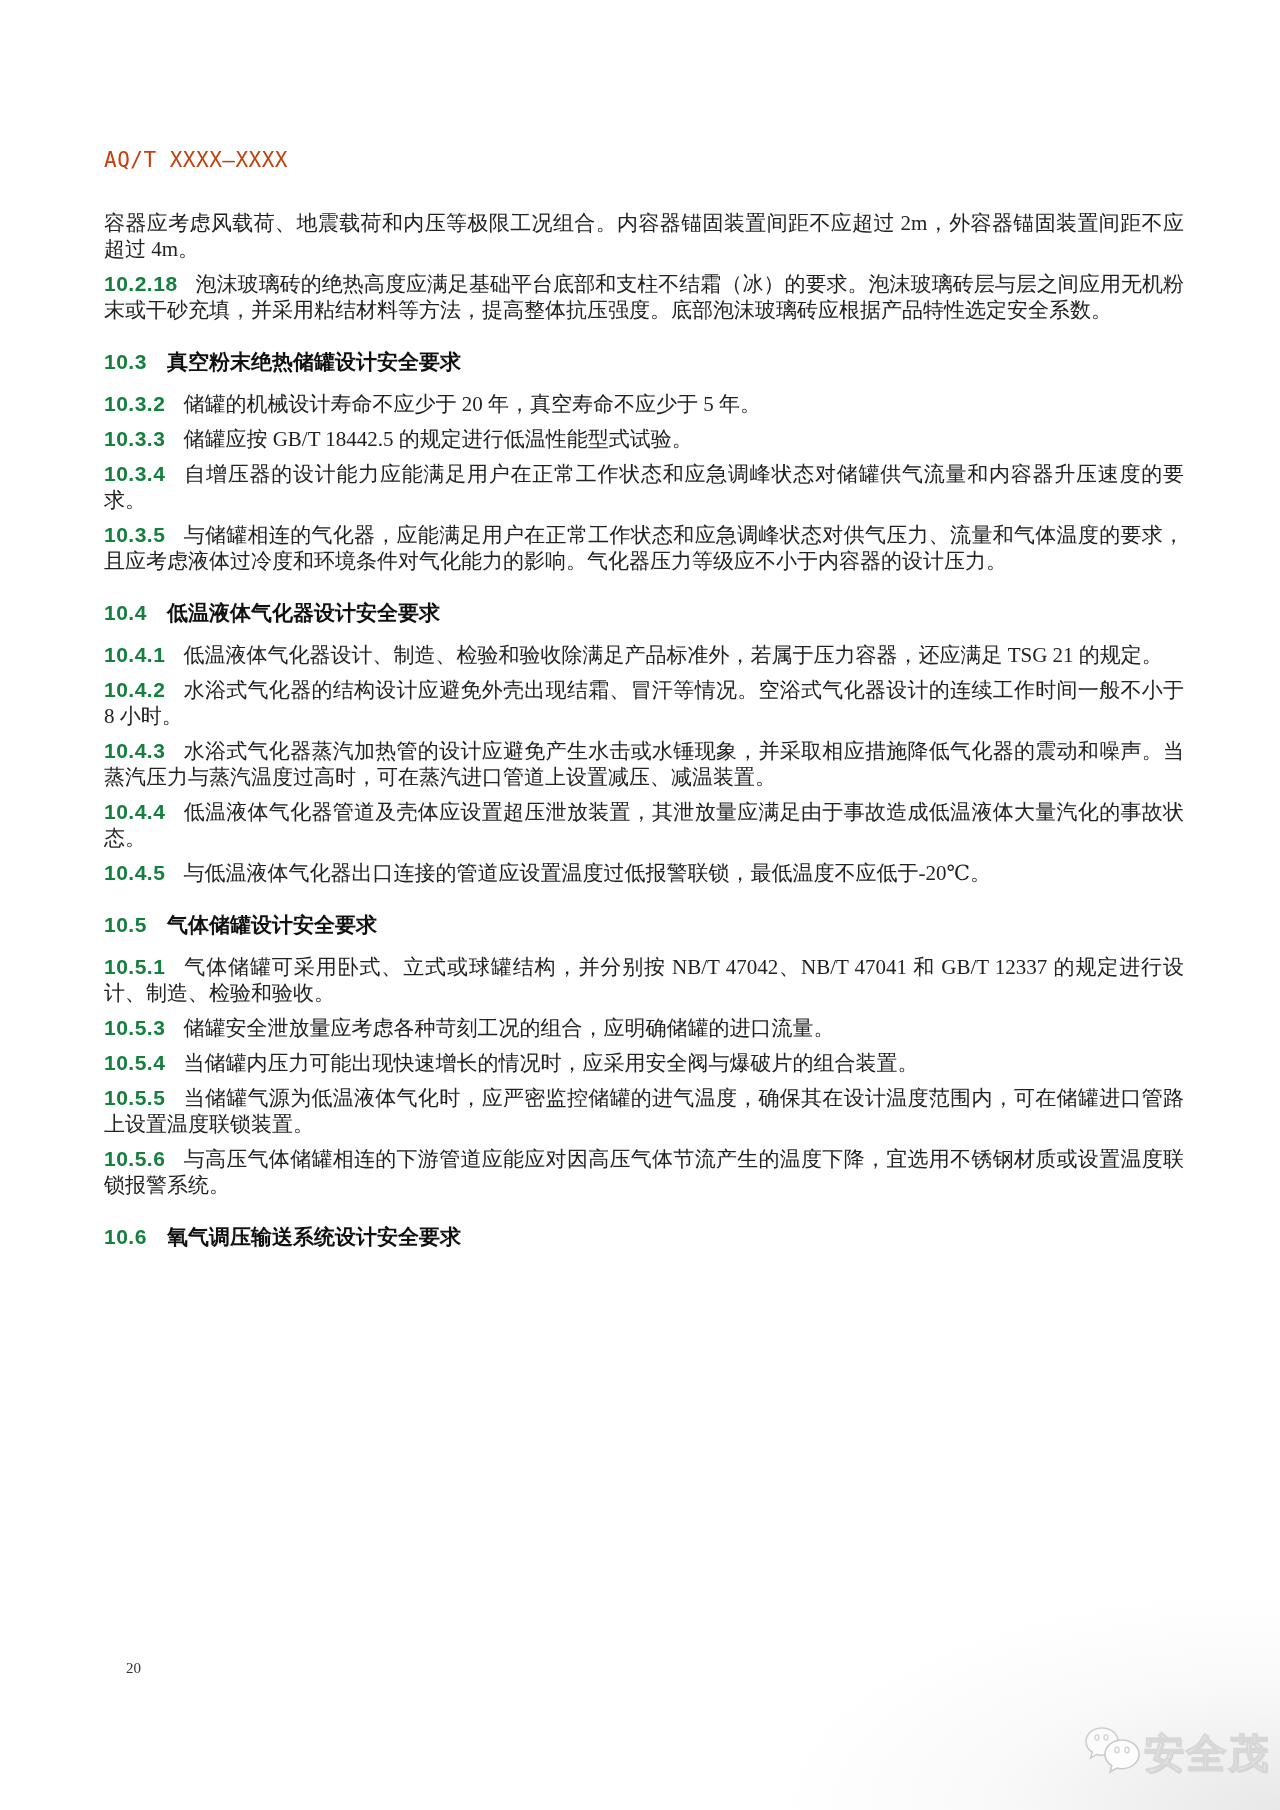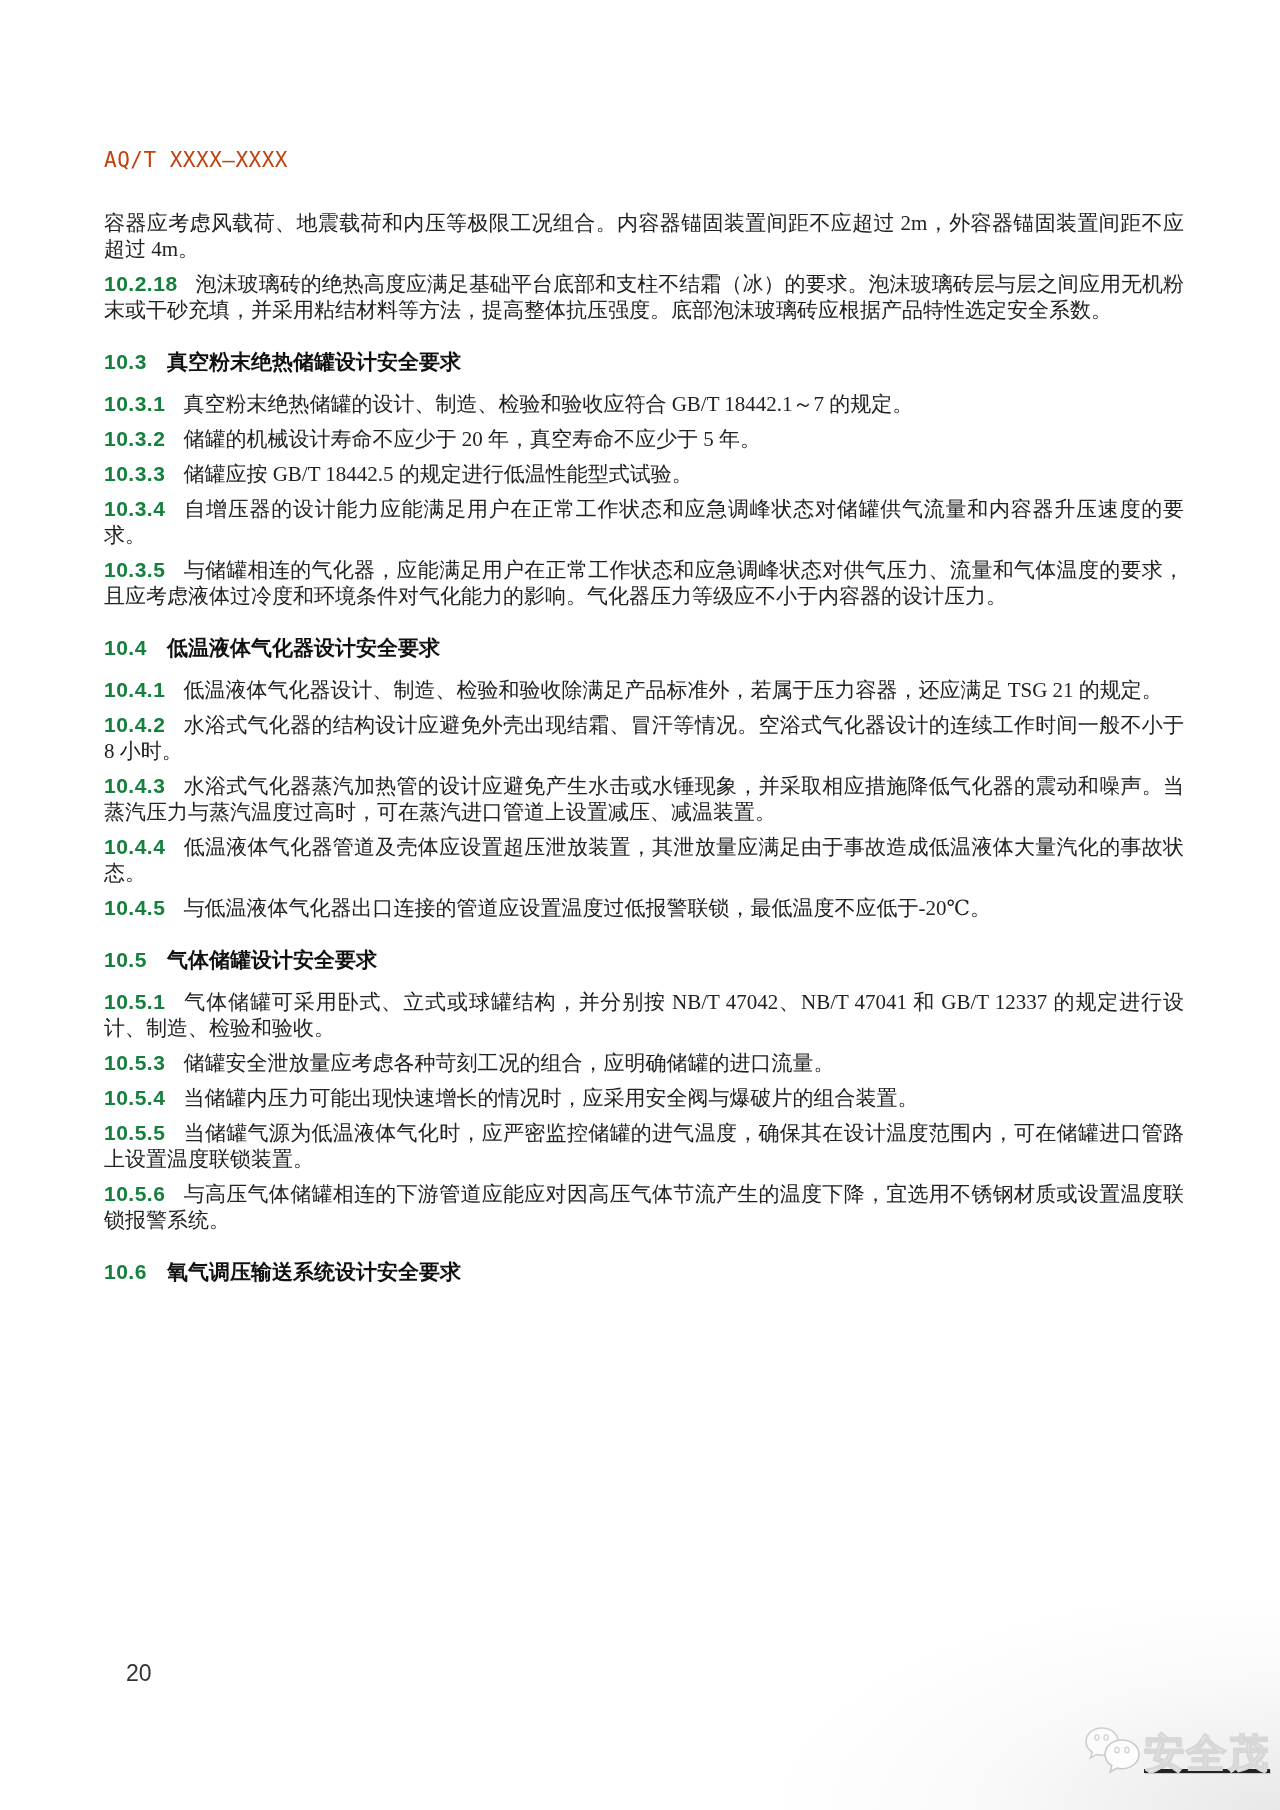--- a/index.html
+++ b/index.html
@@ -28,54 +28,53 @@
     font-weight:bold;font-size:21px;text-align:left;color:#111;
   }
   .num{
     font-family:"Liberation Sans","DejaVu Sans",sans-serif;
     font-weight:bold;color:#15803d;
     margin-right:18px;letter-spacing:0.5px;white-space:nowrap;
   }
   .sec-heading .num{margin-right:20px;}
   .page-number{
     position:absolute;left:126px;top:1660px;
-    font-size:23px;color:#333;
-    font-family:Liberation Sans, sans-serif;
+    font-size:15px;color:#333;
+    font-family:Liberation Serif, serif;
   }
   .corner-shade{
     position:absolute;right:0;bottom:0;width:540px;height:210px;
     background:radial-gradient(120% 135% at 100% 100%,
       rgba(178,178,178,0.30) 0%,
       rgba(215,215,215,0.14) 45%,
       rgba(255,255,255,0) 78%);
     pointer-events:none;
   }
   .watermark{
     position:absolute;right:10px;top:1724px;
-    display:flex;align-items:center;gap:0;text-decoration:underline;
+    display:flex;align-items:center;gap:0;
   }
   .wm-icon{width:64px;height:58px;}
   .wm-text{
     font-family:"Liberation Sans","DejaVu Sans",sans-serif;
     font-size:40px;font-weight:bold;letter-spacing:2px;
     color:#f4f4f4;
     -webkit-text-stroke:1.2px #d7d7d7;
     text-shadow:1px 1px 1px #c9c9c9;
   }
 </style>
 </head>
 <body>
 
 <div class="doc-header">AQ/T XXXX—XXXX</div>
 
 <div class="doc-content">
     <p class="para"><span>容器应考虑风载荷、地震载荷和内压等极限工况组合。内容器锚固装置间距不应超过 2m，外容器锚固装置间距不应超过 4m。</span></p>
     <p class="clause"><span class="num">10.2.18</span><span>泡沫玻璃砖的绝热高度应满足基础平台底部和支柱不结霜（冰）的要求。泡沫玻璃砖层与层之间应用无机粉末或干砂充填，并采用粘结材料等方法，提高整体抗压强度。底部泡沫玻璃砖应根据产品特性选定安全系数。</span></p>
     <p class="sec-heading"><span class="num">10.3</span><span>真空粉末绝热储罐设计安全要求</span></p>
-    <p class="clause"><span class="num">10.3.1</span><span>真空粉末绝热储罐的设计、制造、检验和验收应符合 GB/T 18442.1～7 的规定。</span></p>
     <p class="clause"><span class="num">10.3.2</span><span>储罐的机械设计寿命不应少于 20 年，真空寿命不应少于 5 年。</span></p>
     <p class="clause"><span class="num">10.3.3</span><span>储罐应按 GB/T 18442.5 的规定进行低温性能型式试验。</span></p>
     <p class="clause"><span class="num">10.3.4</span><span>自增压器的设计能力应能满足用户在正常工作状态和应急调峰状态对储罐供气流量和内容器升压速度的要求。</span></p>
     <p class="clause"><span class="num">10.3.5</span><span>与储罐相连的气化器，应能满足用户在正常工作状态和应急调峰状态对供气压力、流量和气体温度的要求，且应考虑液体过冷度和环境条件对气化能力的影响。气化器压力等级应不小于内容器的设计压力。</span></p>
     <p class="sec-heading"><span class="num">10.4</span><span>低温液体气化器设计安全要求</span></p>
     <p class="clause"><span class="num">10.4.1</span><span>低温液体气化器设计、制造、检验和验收除满足产品标准外，若属于压力容器，还应满足 TSG 21 的规定。</span></p>
     <p class="clause"><span class="num">10.4.2</span><span>水浴式气化器的结构设计应避免外壳出现结霜、冒汗等情况。空浴式气化器设计的连续工作时间一般不小于 8 小时。</span></p>
     <p class="clause"><span class="num">10.4.3</span><span>水浴式气化器蒸汽加热管的设计应避免产生水击或水锤现象，并采取相应措施降低气化器的震动和噪声。当蒸汽压力与蒸汽温度过高时，可在蒸汽进口管道上设置减压、减温装置。</span></p>
     <p class="clause"><span class="num">10.4.4</span><span>低温液体气化器管道及壳体应设置超压泄放装置，其泄放量应满足由于事故造成低温液体大量汽化的事故状态。</span></p>
     <p class="clause"><span class="num">10.4.5</span><span>与低温液体气化器出口连接的管道应设置温度过低报警联锁，最低温度不应低于-20℃。</span></p>

